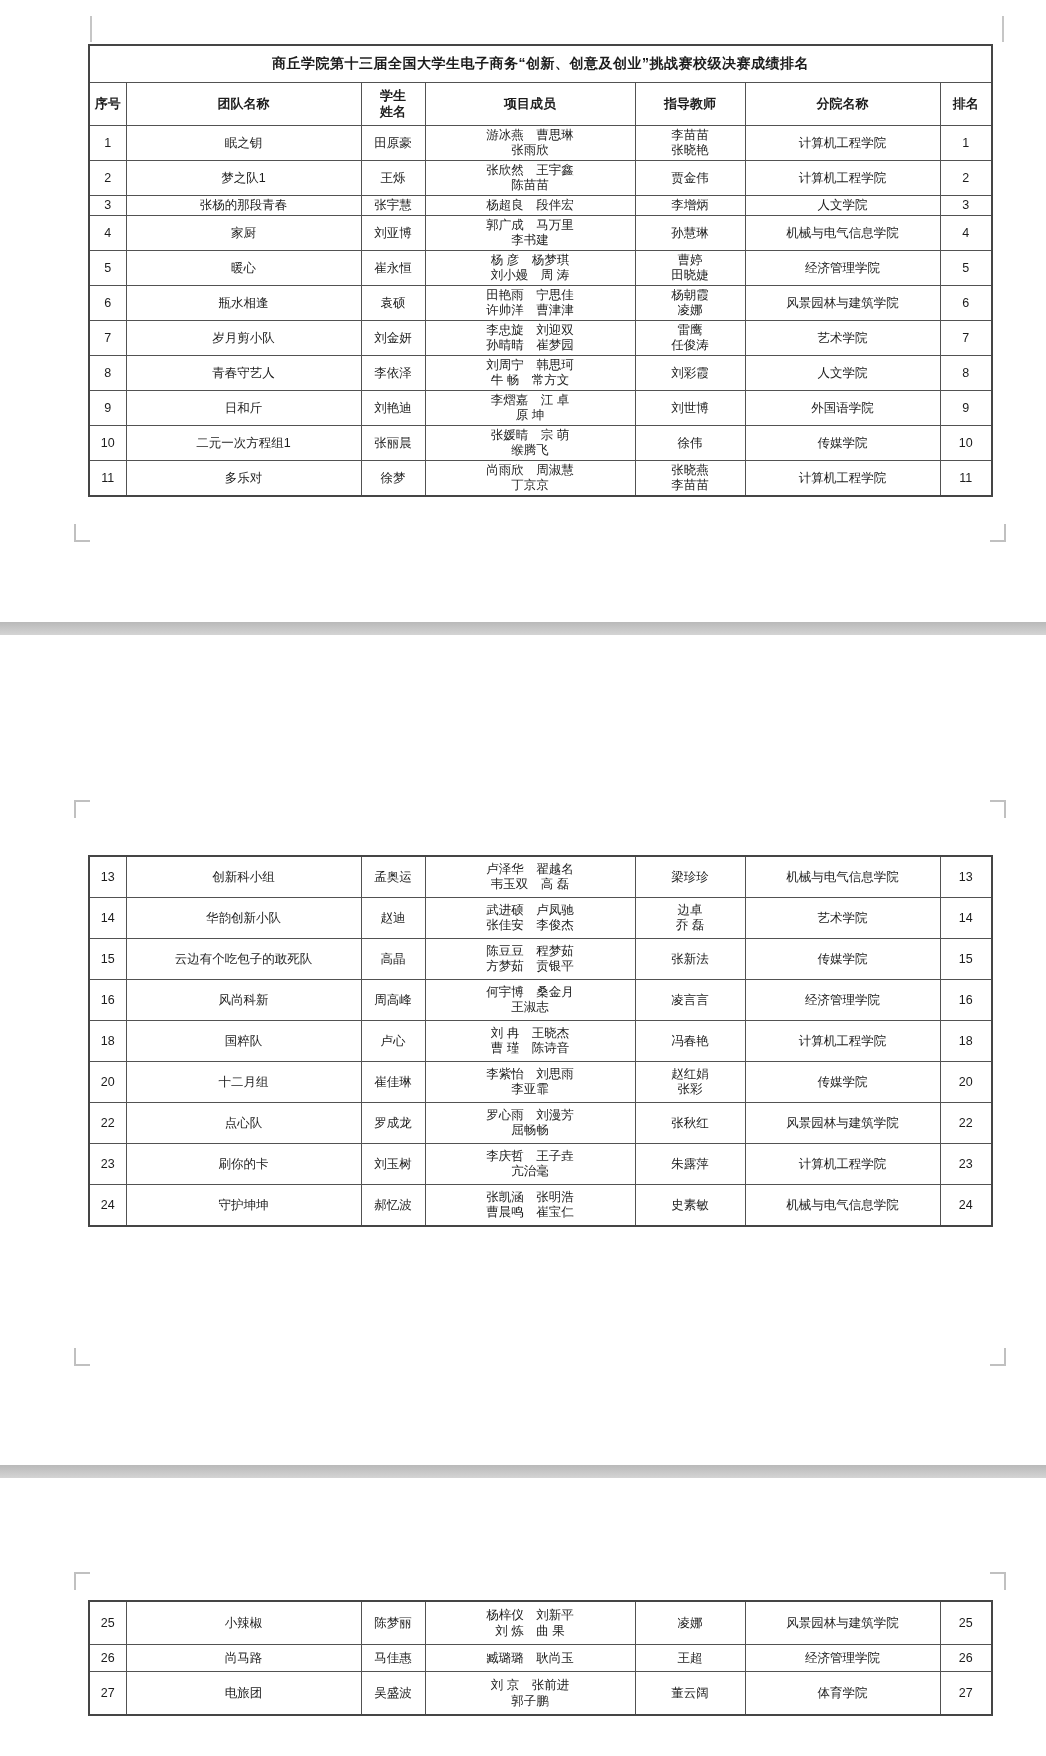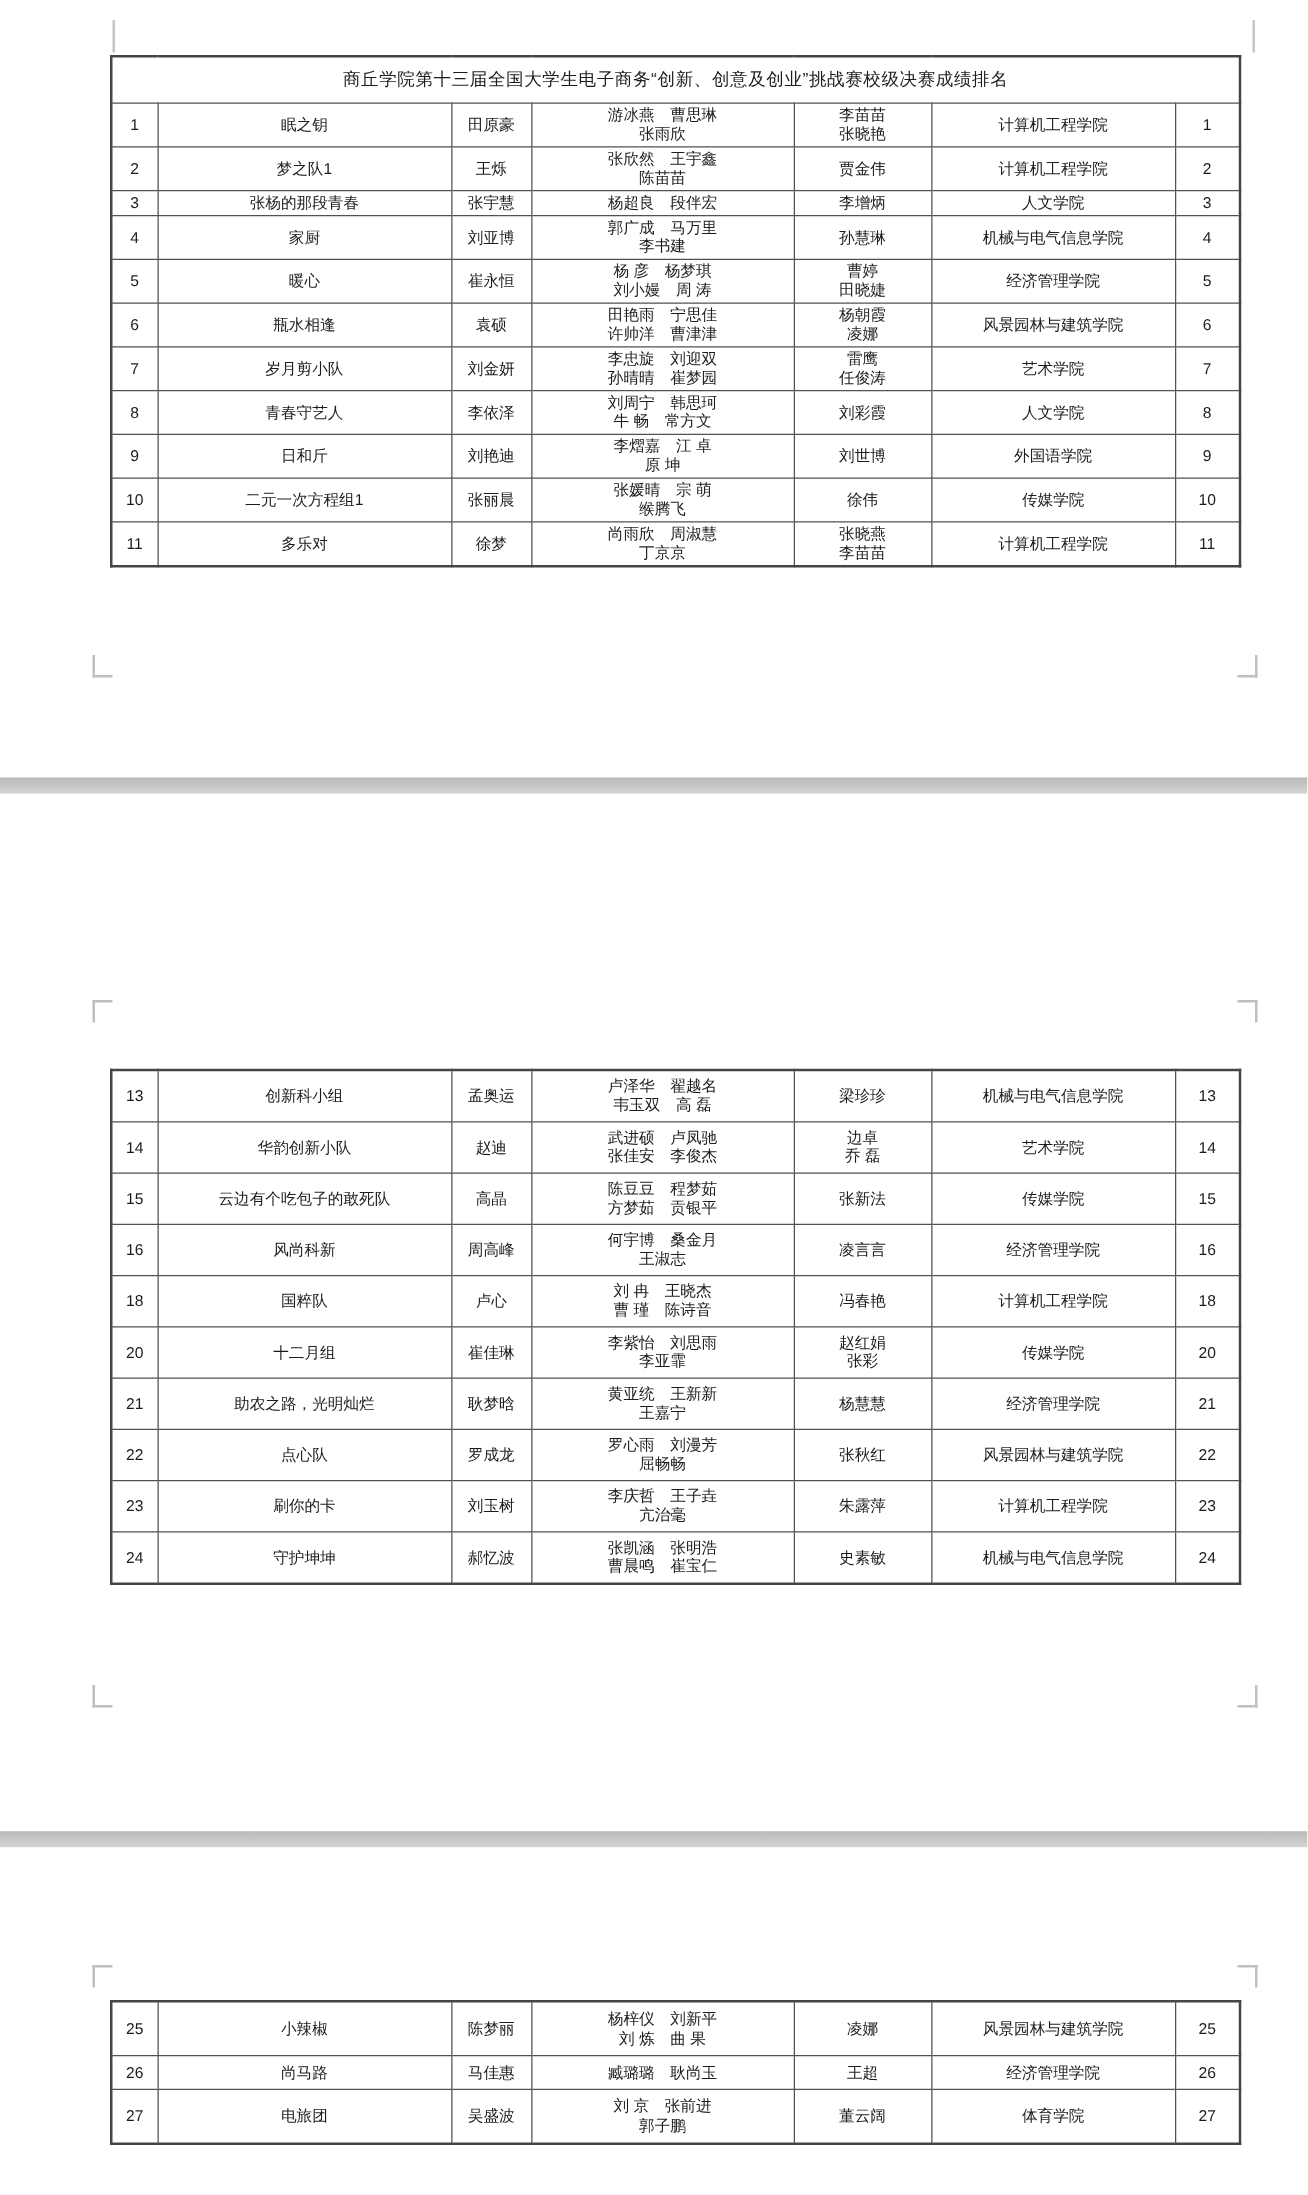--- a/index.html
+++ b/index.html
@@ -24,21 +24,21 @@
     border:2px solid #454545;
   }
   .doc-table th,.doc-table td{
     border:1px solid #525252;text-align:center;vertical-align:middle;
     white-space:pre-line;overflow:hidden;padding:0;
   }
   #t1{top:44px;}
   #t2{top:200px;margin-top:20px;}  
   #t3{top:122px;}  
 
-  .title-cell{height:36px;font-size:14px;font-weight:400;letter-spacing:.5px;}
+  .title-cell{height:36px;font-size:14px;font-weight:700;letter-spacing:.5px;}
   .head-row th{height:42px;font-size:13px;font-weight:600;line-height:16px;}
 
   .doc-table tbody td{font-size:12.5px;}
   #t1 tbody td{line-height:15px;padding:2px 3px;}
   #t2 tbody td{line-height:15px;padding:5px 3px;}
   #t3 tbody td{line-height:16px;padding:5px 3px;}
 
   
   .tick{position:absolute;width:2px;height:26px;background:#c6c6c6;}
   .mark{position:absolute;width:14px;height:16px;border:0 solid #c0c0c0;}
@@ -63,20 +63,30 @@
         <col style="width:64px">
       <col style="width:210px">
         <col style="width:110px">
         <col style="width:195px">
       <col style="width:52px">
     </colgroup>
     <thead>
       <tr>
         <th colspan="7" class="title-cell">商丘学院第十三届全国大学生电子商务“创新、创意及创业”挑战赛校级决赛成绩排名</th>
       </tr>
+      <tr class="head-row">
+        <th>序号</th>
+        <th>团队名称</th>
+        <th>学生
+姓名</th>
+        <th>项目成员</th>
+        <th>指导教师</th>
+        <th>分院名称</th>
+        <th>排名</th>
+      </tr>
     </thead>
     <tbody>
         <tr>
           <td>1</td>
           <td>眠之钥</td>
           <td>田原豪</td>
           <td>游冰燕　曹思琳
 张雨欣</td>
           <td>李苗苗
 张晓艳</td>
@@ -265,30 +275,20 @@
           <td>十二月组</td>
           <td>崔佳琳</td>
           <td>李紫怡　刘思雨
 李亚霏</td>
           <td>赵红娟
 张彩</td>
           <td>传媒学院</td>
           <td>20</td>
         </tr>
         <tr>
-          <td>21</td>
-          <td>助农之路，光明灿烂</td>
-          <td>耿梦晗</td>
-          <td>黄亚统　王新新
-王嘉宁</td>
-          <td>杨慧慧</td>
-          <td>经济管理学院</td>
-          <td>21</td>
-        </tr>
-        <tr>
           <td>22</td>
           <td>点心队</td>
           <td>罗成龙</td>
           <td>罗心雨　刘漫芳
 屈畅畅</td>
           <td>张秋红</td>
           <td>风景园林与建筑学院</td>
           <td>22</td>
         </tr>
         <tr>

